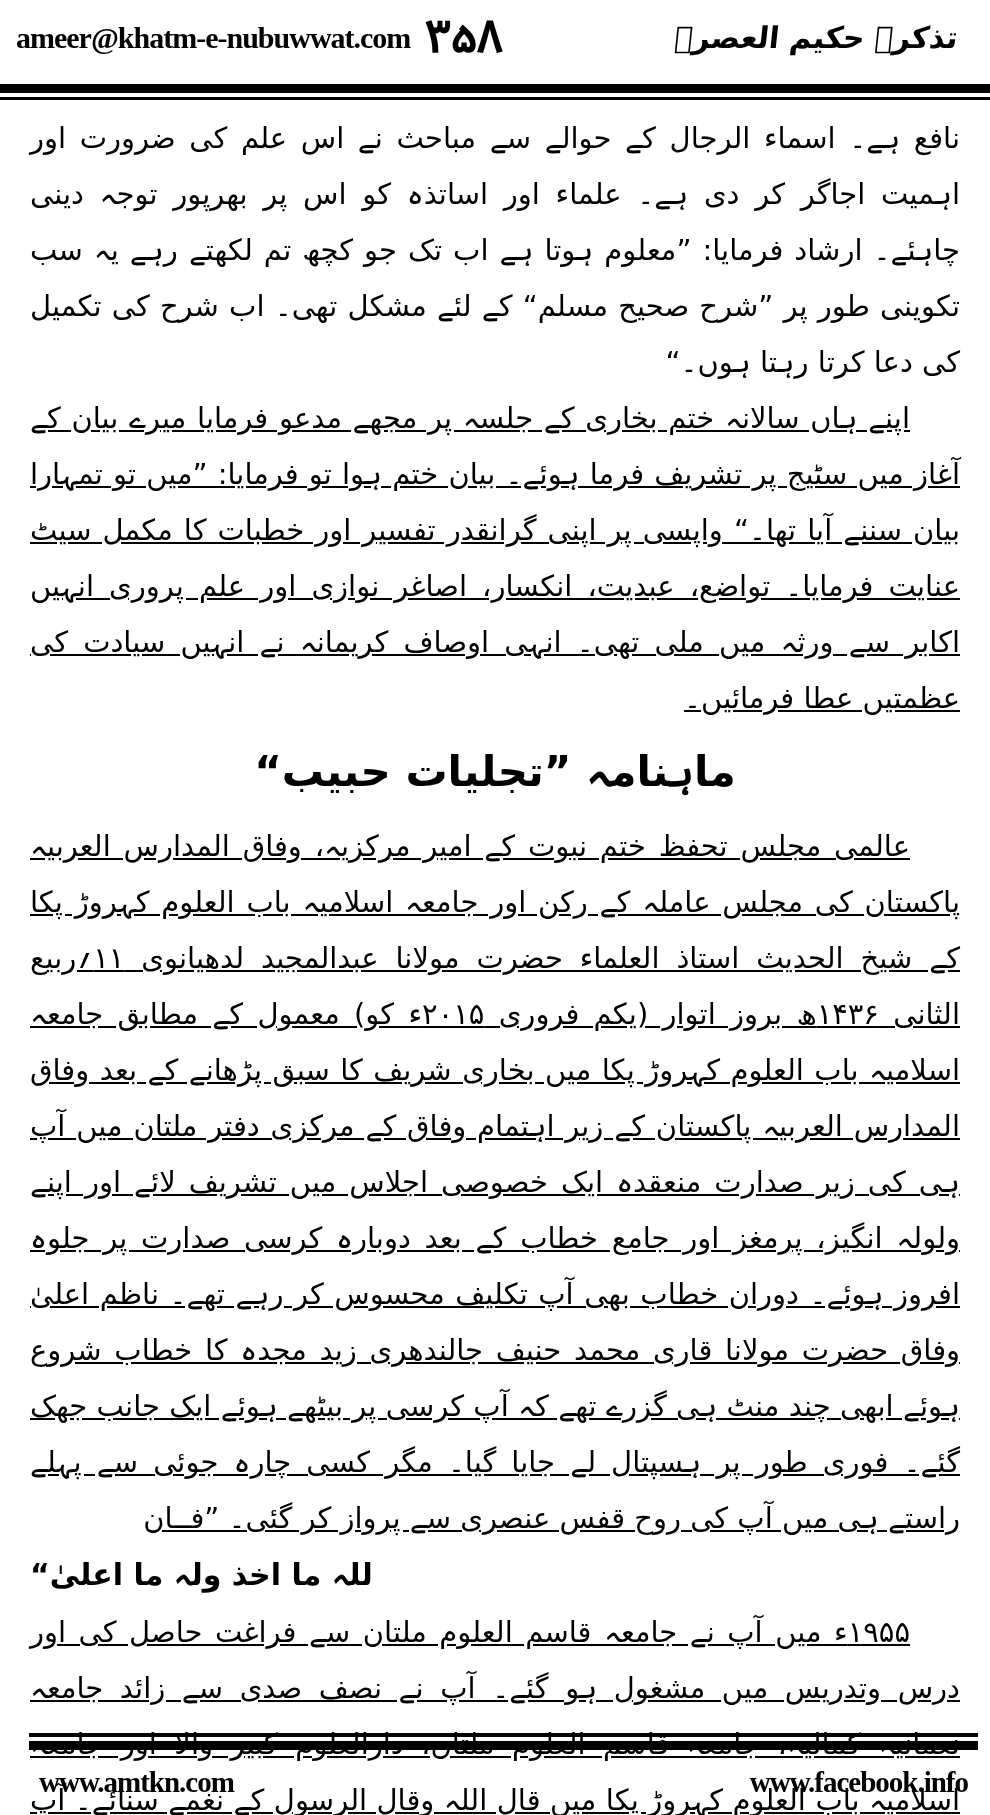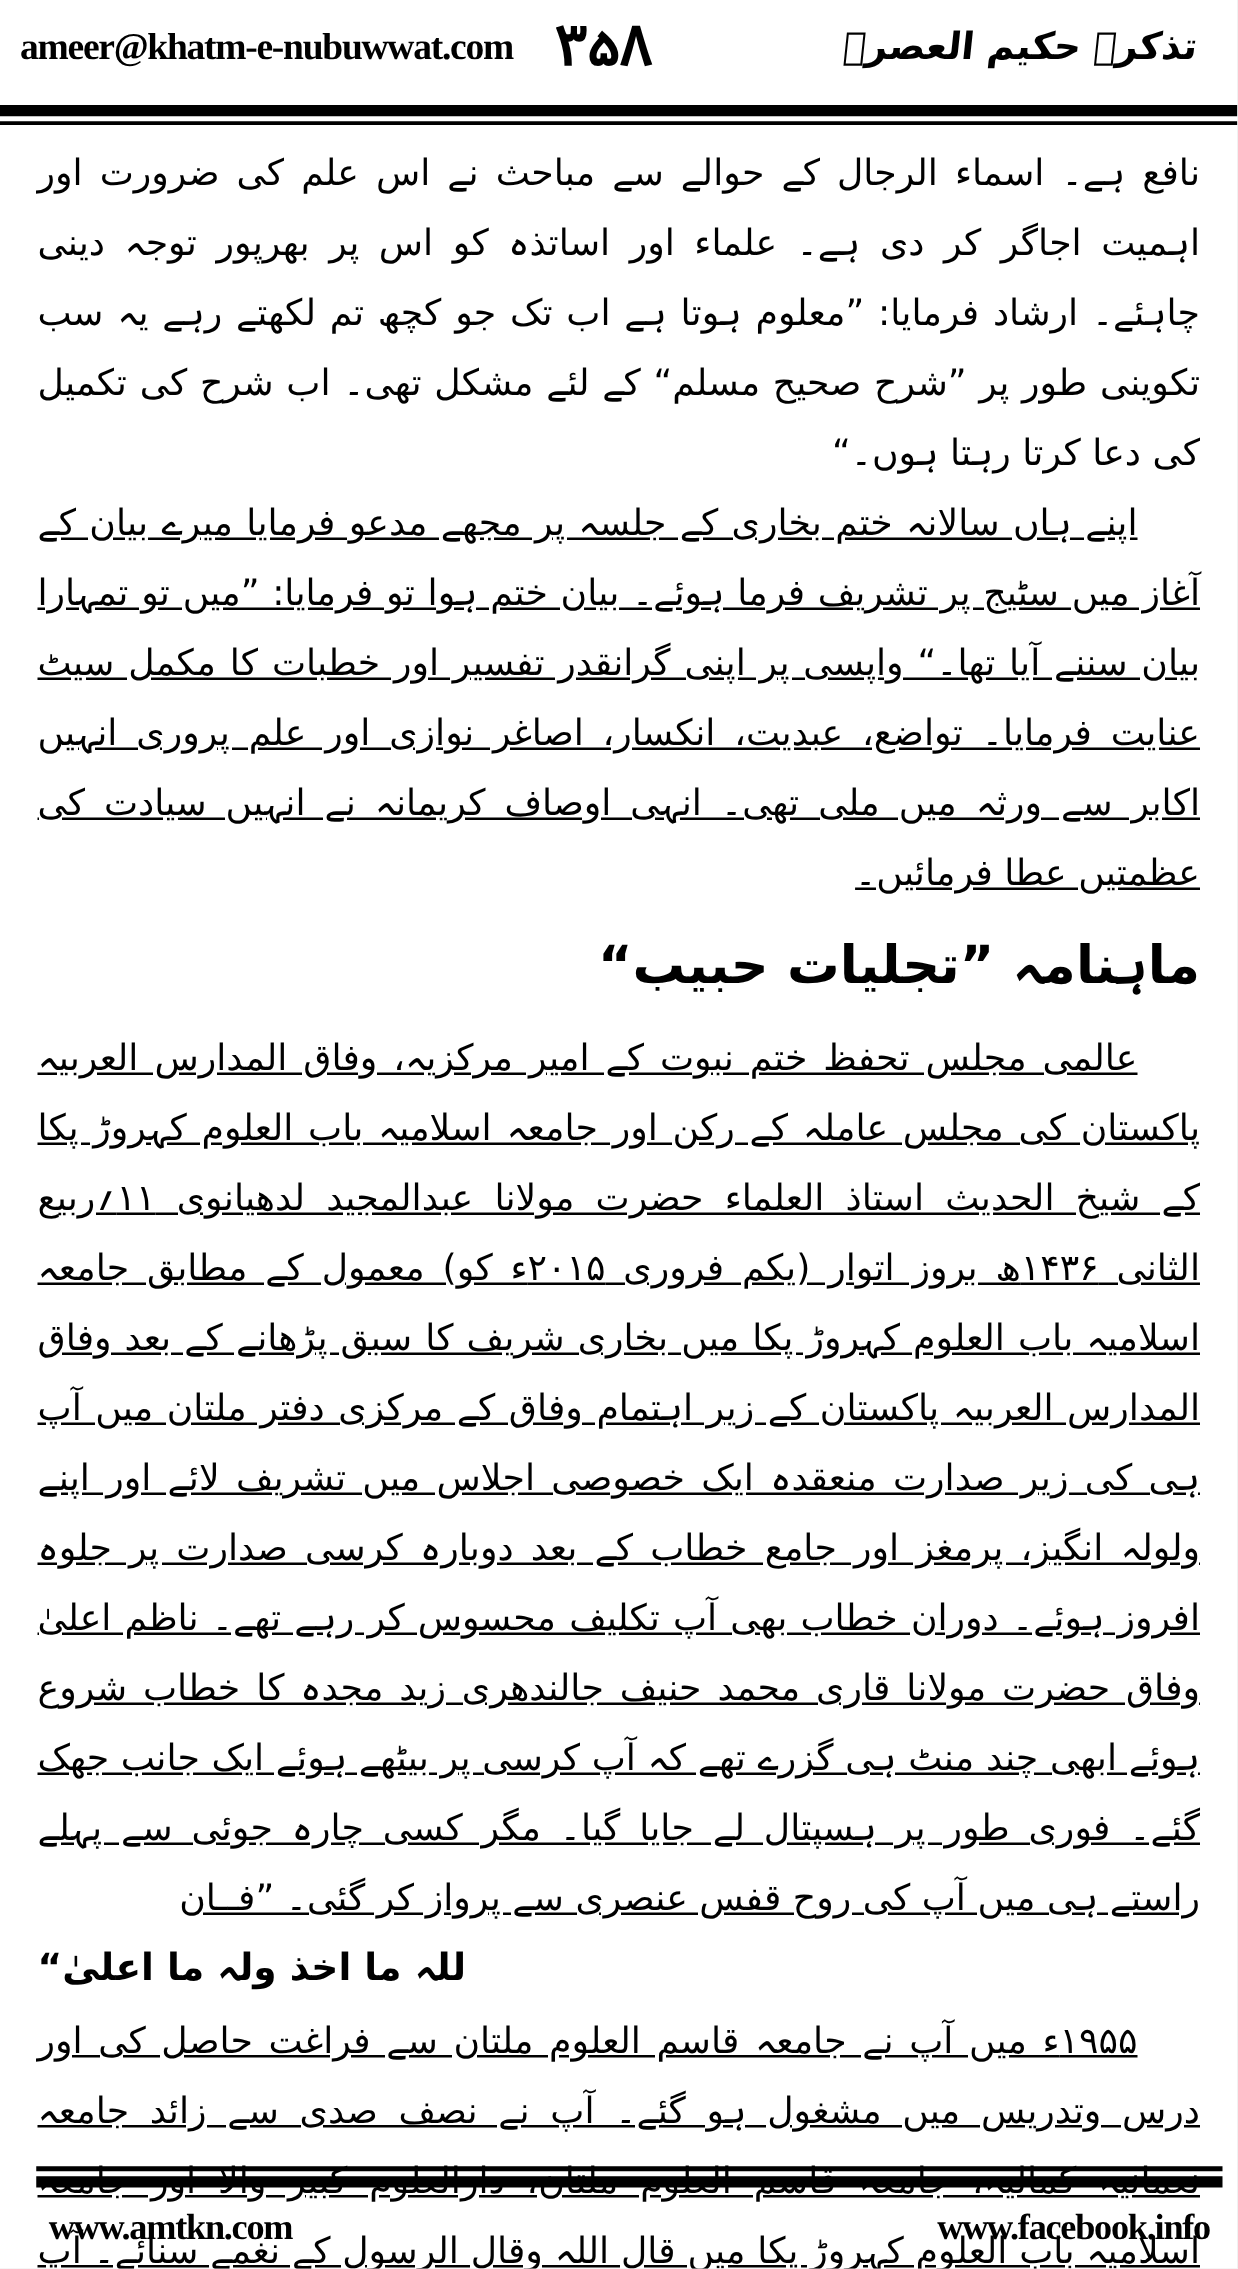--- a/index.html
+++ b/index.html
@@ -5,21 +5,21 @@
   html,body{margin:0;padding:0;background:#e8e8e8;}
   .page{
     width:990px;height:1815px;background:#ffffff;color:#000;
     position:relative;box-sizing:border-box;margin:0 auto;overflow:hidden;
   }
   
   .header{
     display:flex;justify-content:space-between;align-items:flex-start;
     padding:16px 14px 0 16px;height:58px;
   }
-  .header-left{display:flex;align-items:center;gap:34px;}
+  .header-left{display:flex;align-items:center;gap:15px;}
   .email{
     font-family:"Liberation Serif",serif;font-weight:bold;
     font-size:30px;letter-spacing:-1px;white-space:nowrap;
   }
   .pagenum{
     font-family:Liberation Serif, serif;font-weight:bold;
     font-size:44px;line-height:1;direction:rtl;
   }
   .book-title{
     font-family:"DejaVu Sans",sans-serif;font-weight:bold;
@@ -31,21 +31,21 @@
   .rule-thin{height:3px;background:#000;margin-top:4px;}
   
   .content{
     padding:10px 30px 0 30px;direction:rtl;
     font-family:"DejaVu Sans",sans-serif;
     font-size:29px;line-height:56px;text-align:justify;
   }
   .para{margin:0;}
   .para.indent{text-indent:50px;text-decoration:underline;}
   .heading{
-    text-align:right;font-weight:bold;font-size:42px;
+    text-align:center;font-weight:bold;font-size:42px;
     line-height:84px;margin:4px 0;text-indent:0;
   }
   .quote{
     font-weight:bold;text-align:left;text-indent:0;
     font-size:30px;line-height:58px;
   }
   
   .footer{position:absolute;left:0;right:0;bottom:0;padding:0 12px 16px 29px;}
   .footer-rule-thin{height:4px;background:#000;}
   .footer-rule-thick{height:9px;background:#000;margin-top:4px;}

